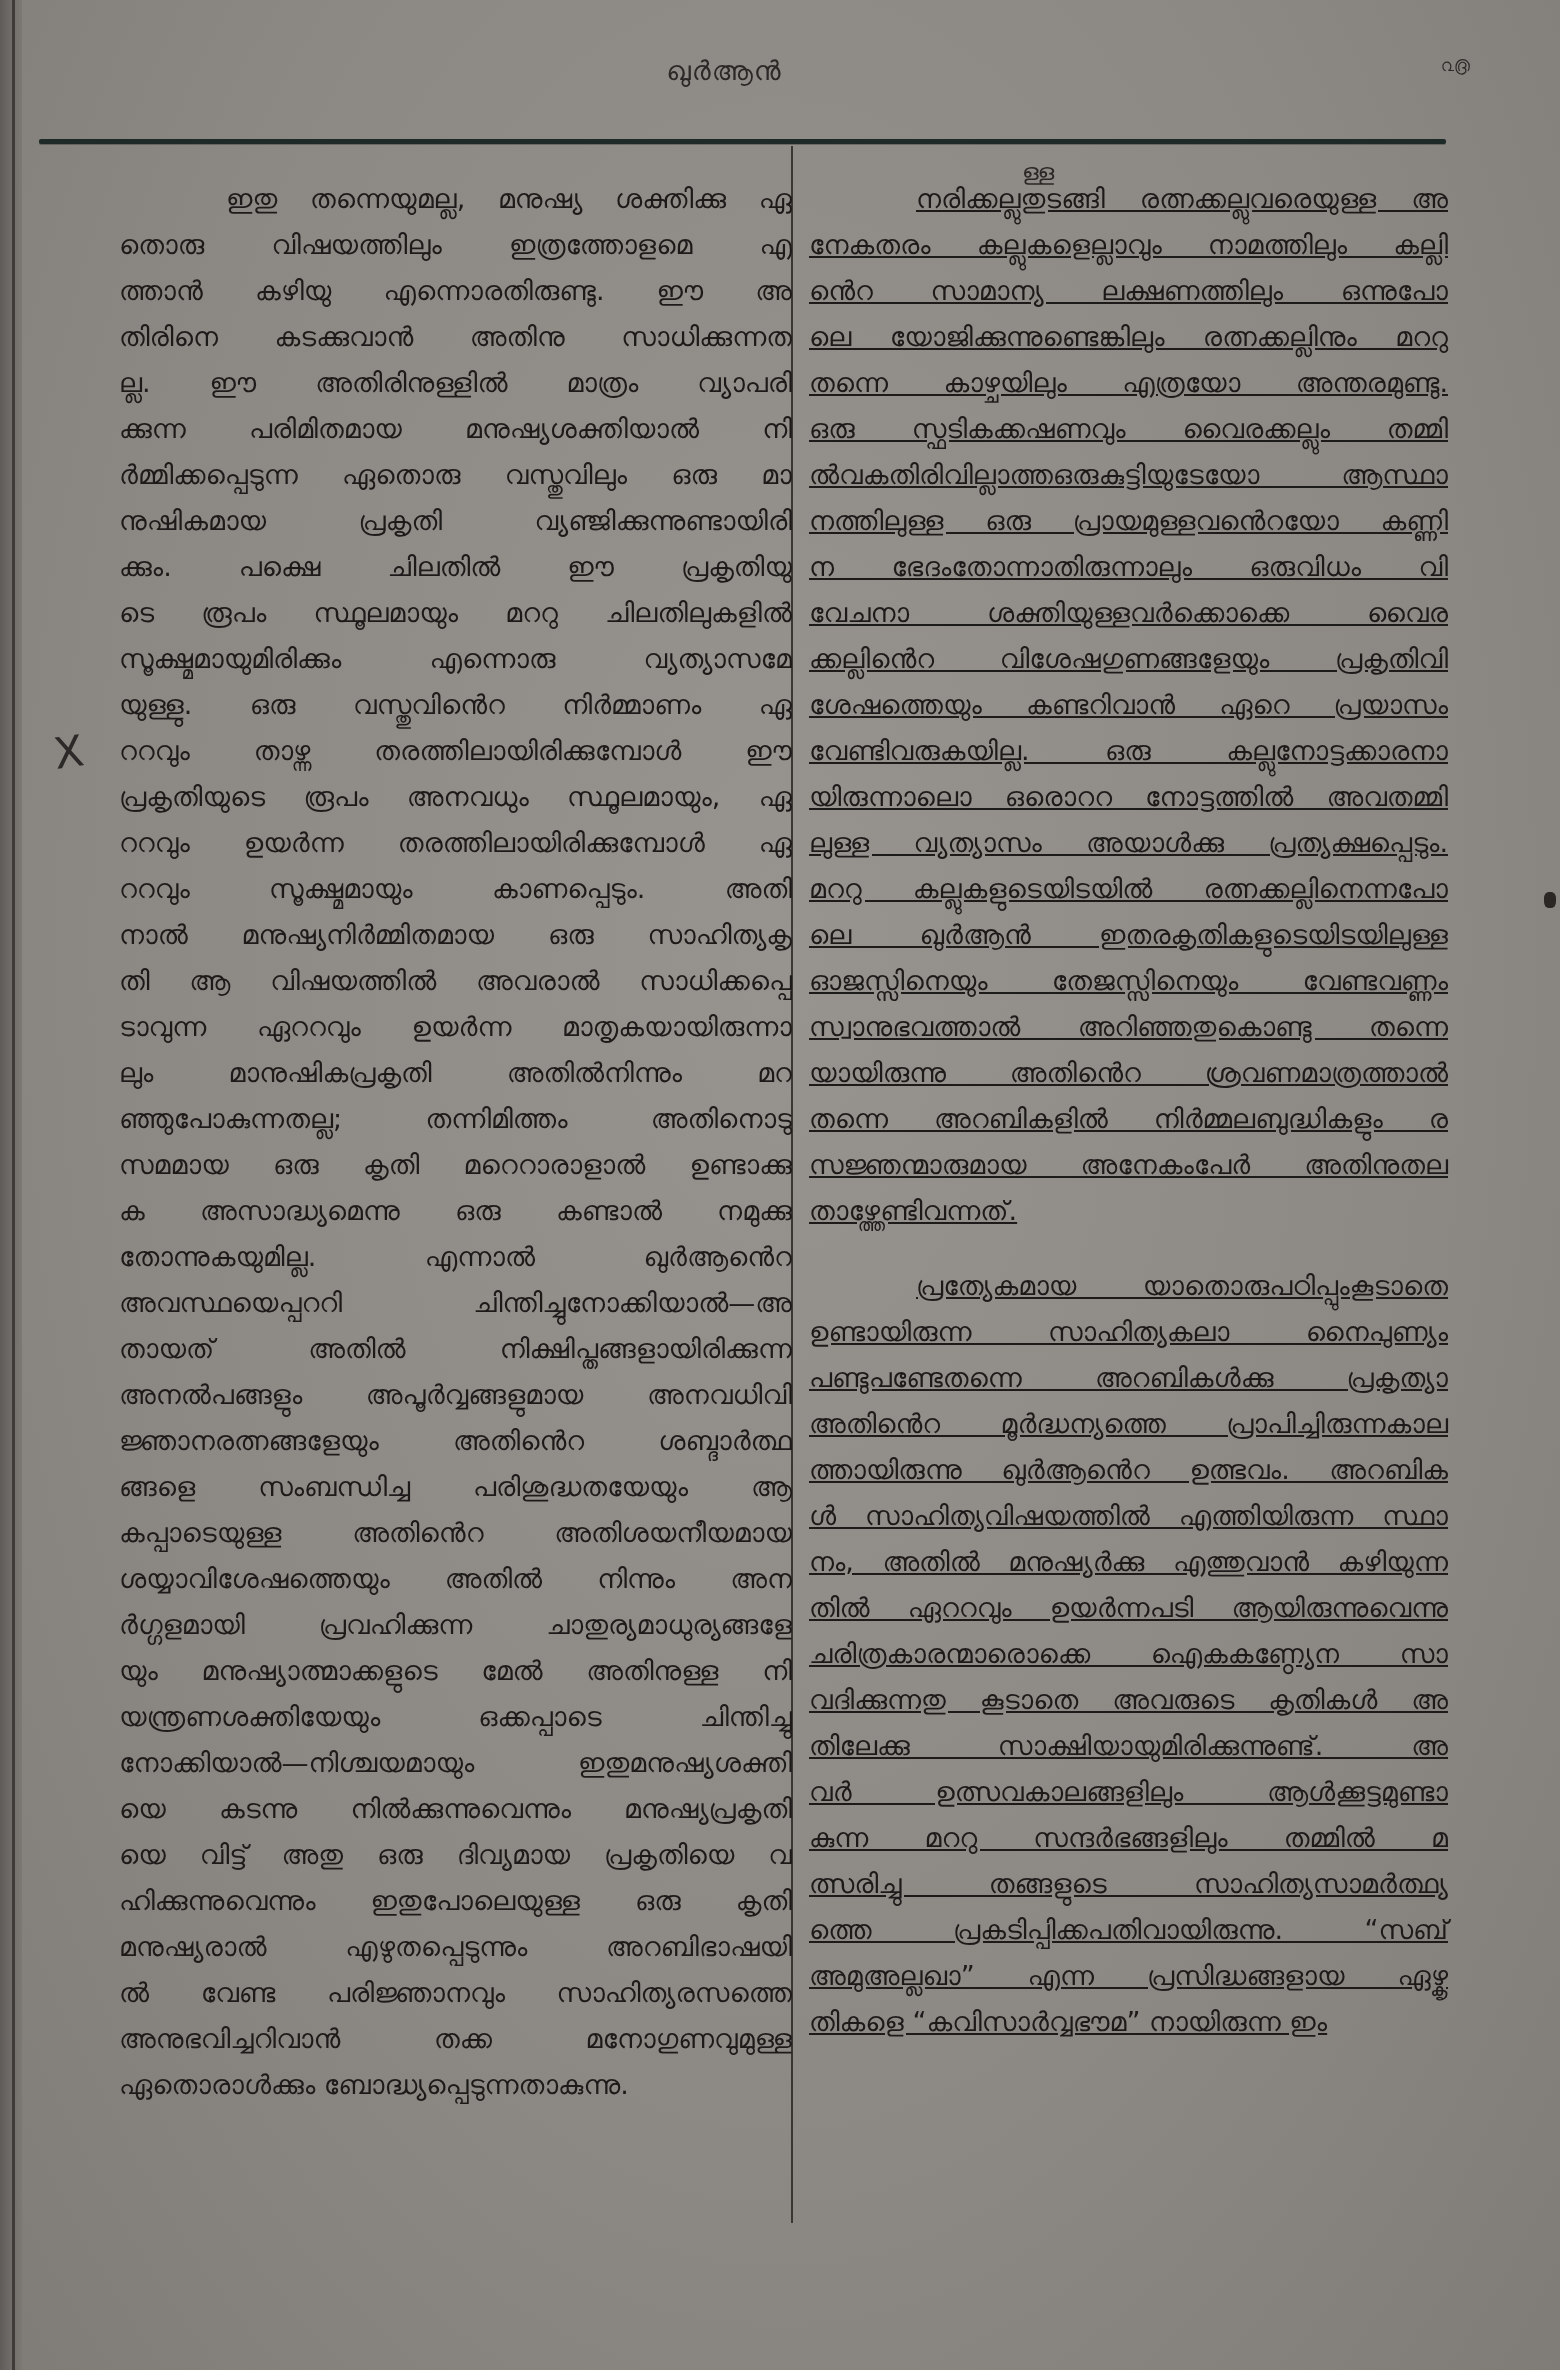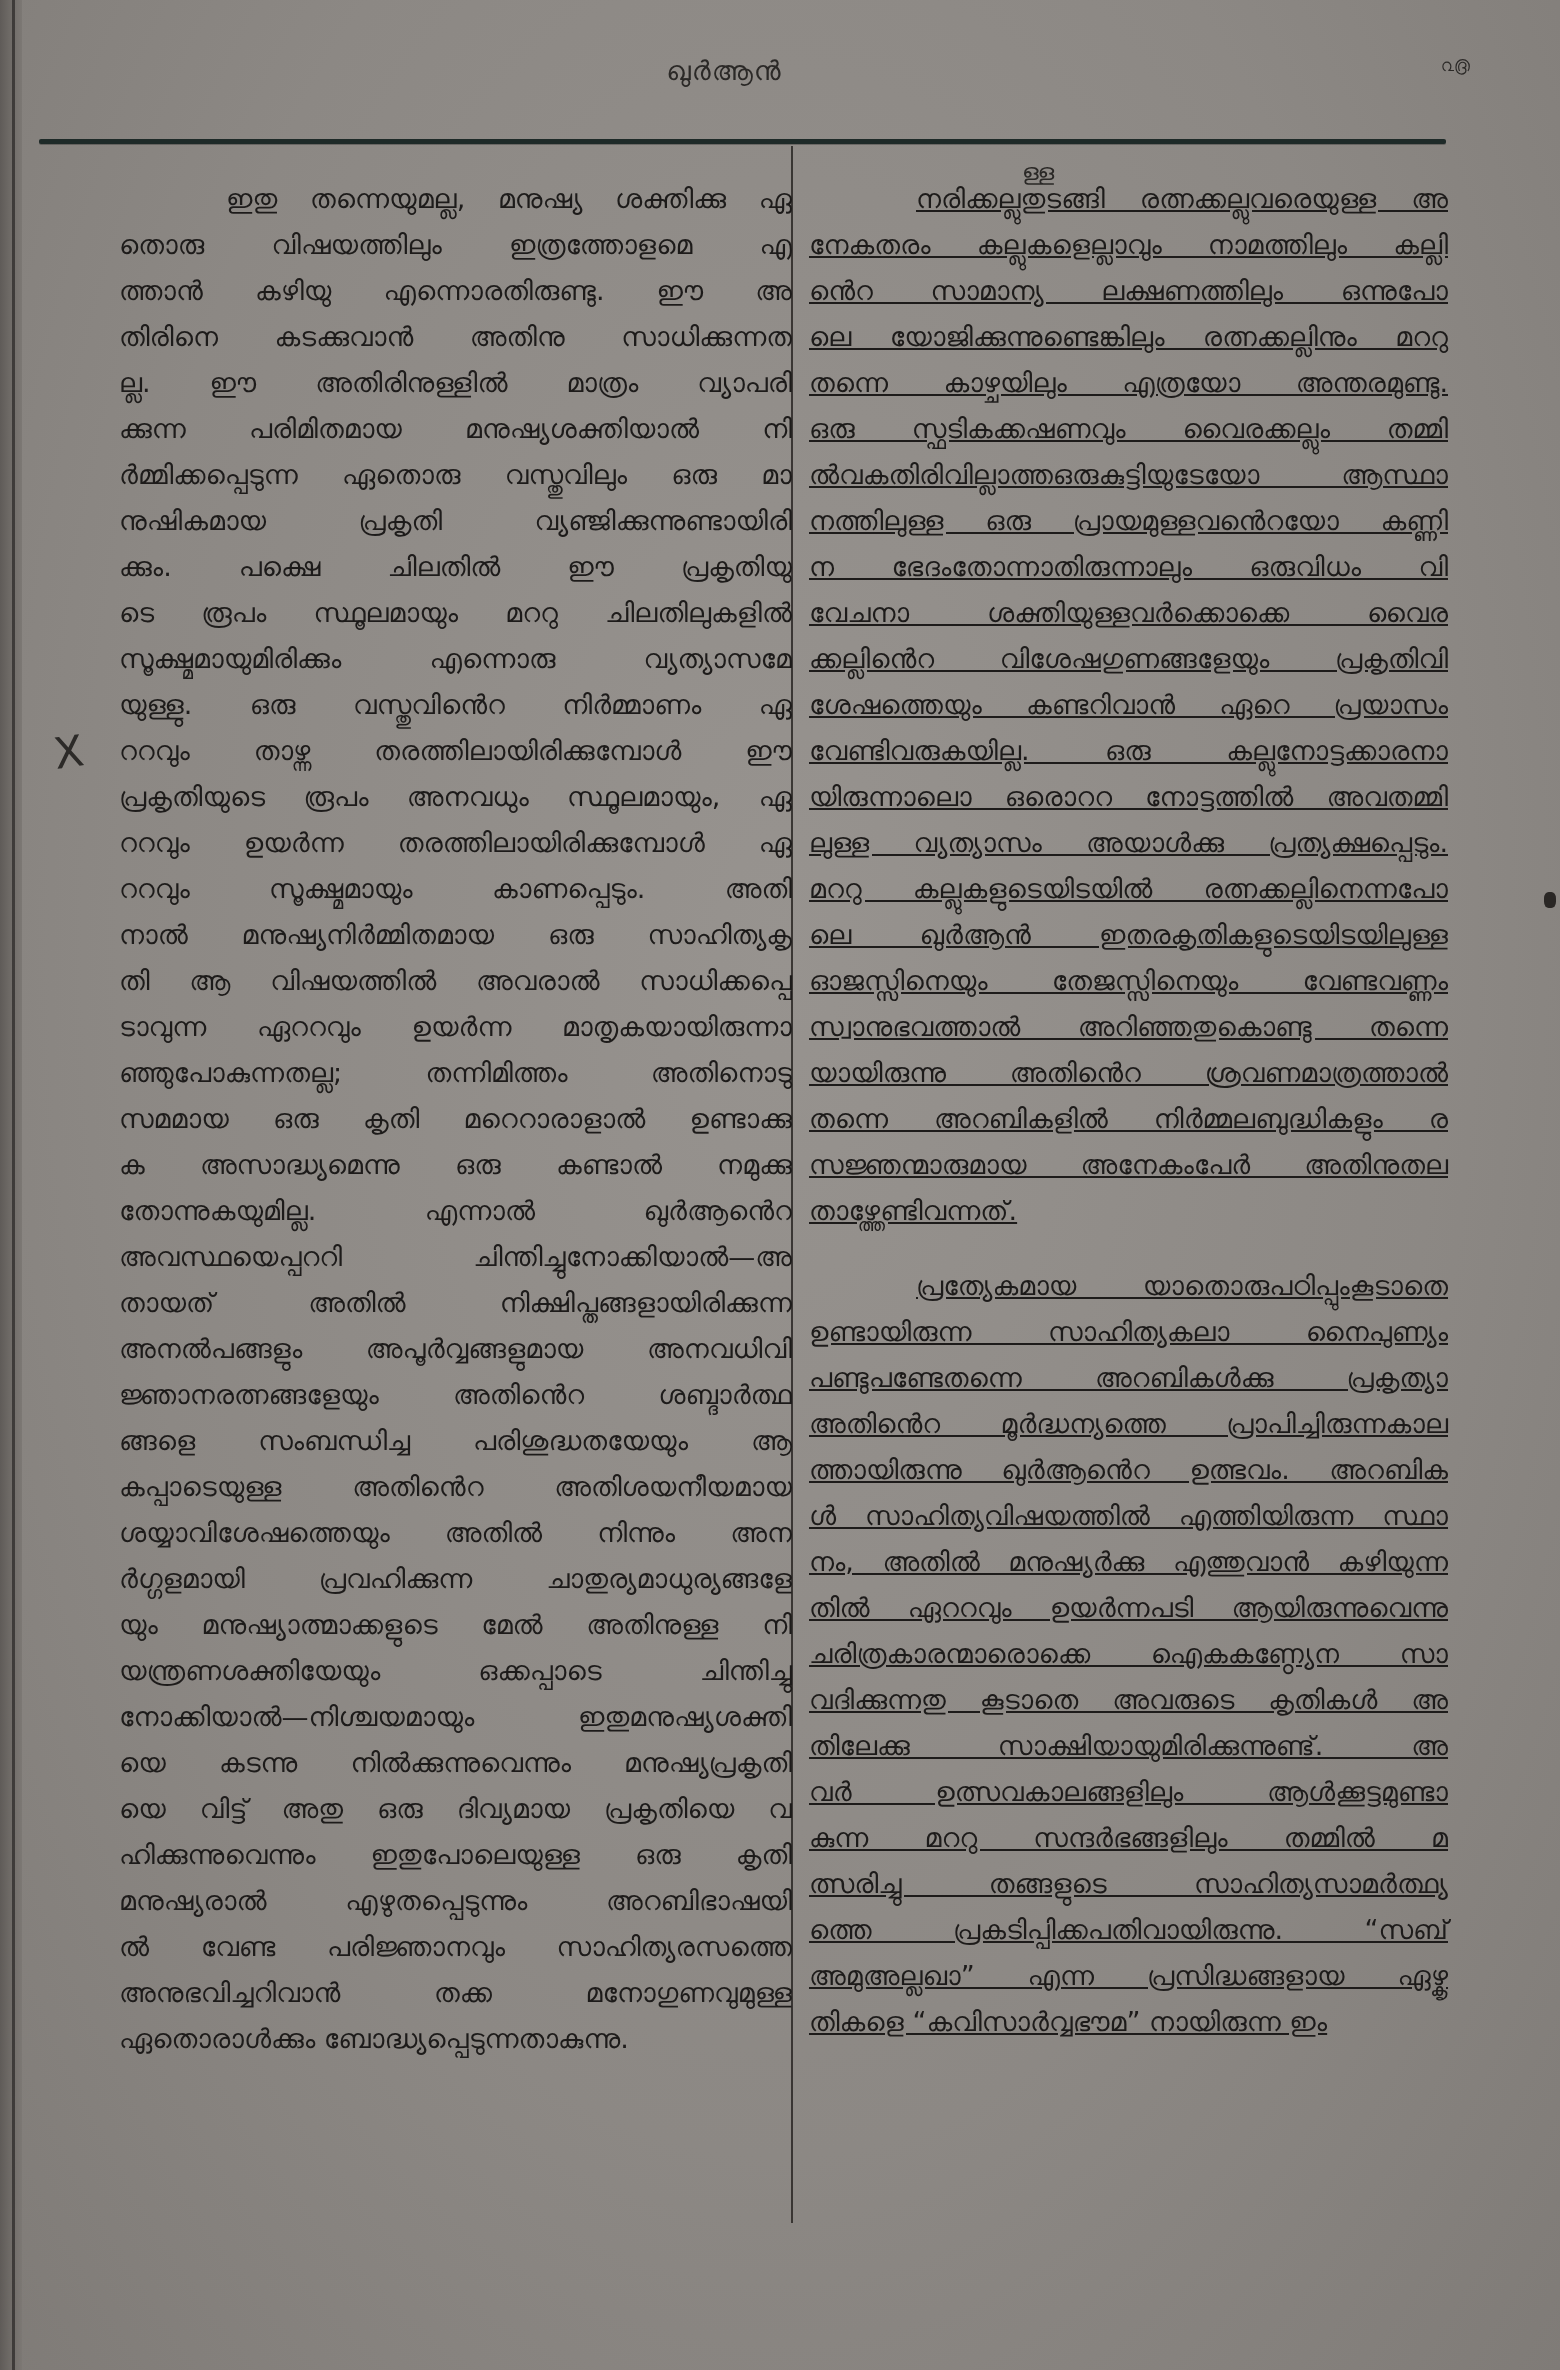--- a/index.html
+++ b/index.html
@@ -156,20 +156,21 @@
     <span class="line">ടെ രൂപം സ്ഥൂലമായും മററു ചിലതിലുകളിൽ</span>
     <span class="line">സൂക്ഷ്മമായുമിരിക്കും എന്നൊരു വ്യത്യാസമേ</span>
     <span class="line">യുള്ളു. ഒരു വസ്തുവിൻെറ നിർമ്മാണം ഏ</span>
     <span class="line">ററവും താഴ്ന്ന തരത്തിലായിരിക്കുമ്പോൾ ഈ</span>
     <span class="line">പ്രകൃതിയുടെ രൂപം അനവധും സ്ഥൂലമായും, ഏ</span>
     <span class="line">ററവും ഉയർന്ന തരത്തിലായിരിക്കുമ്പോൾ ഏ</span>
     <span class="line">ററവും സൂക്ഷ്മമായും കാണപ്പെടും. അതി</span>
     <span class="line">നാൽ മനുഷ്യനിർമ്മിതമായ ഒരു സാഹിത്യകൃ</span>
     <span class="line">തി ആ വിഷയത്തിൽ അവരാൽ സാധിക്കപ്പെ</span>
     <span class="line">ടാവുന്ന ഏററവും ഉയർന്ന മാതൃകയായിരുന്നാ</span>
+    <span class="line">ലും മാനുഷികപ്രകൃതി അതിൽനിന്നും മറ</span>
     <span class="line">ഞ്ഞുപോകുന്നതല്ല; തന്നിമിത്തം അതിനൊടു</span>
     <span class="line">സമമായ ഒരു കൃതി മറെറാരാളാൽ ഉണ്ടാക്കു</span>
     <span class="line">ക അസാദ്ധ്യമെന്നു ഒരു കണ്ടാൽ നമുക്കു</span>
     <span class="line">തോന്നുകയുമില്ല. എന്നാൽ ഖുർആൻെറ</span>
     <span class="line">അവസ്ഥയെപ്പററി ചിന്തിച്ചുനോക്കിയാൽ—അ</span>
     <span class="line">തായത് അതിൽ നിക്ഷിപ്തങ്ങളായിരിക്കുന്ന</span>
     <span class="line">അനൽപങ്ങളും അപൂർവ്വങ്ങളുമായ അനവധിവി</span>
     <span class="line">ജ്ഞാനരത്നങ്ങളേയും അതിൻെറ ശബ്ദാർത്ഥ</span>
     <span class="line">ങ്ങളെ സംബന്ധിച്ച പരിശുദ്ധതയേയും ആ</span>
     <span class="line">കപ്പാടെയുള്ള അതിൻെറ അതിശയനീയമായ</span>

